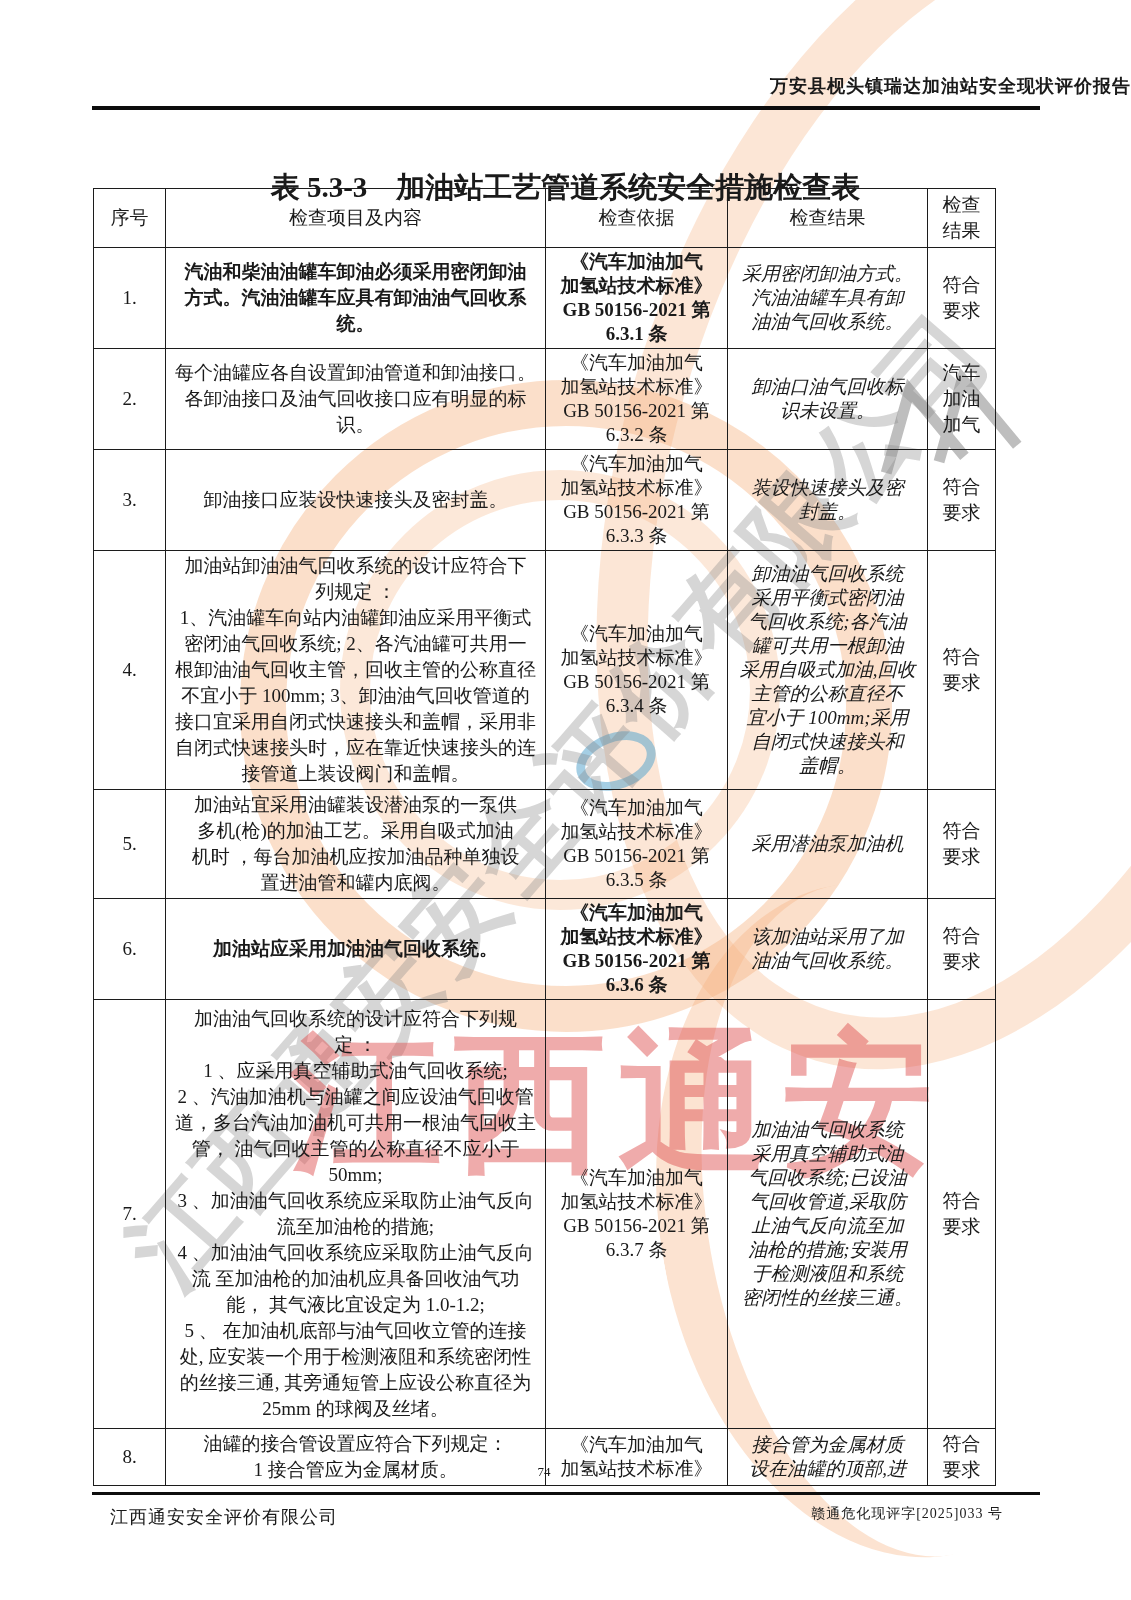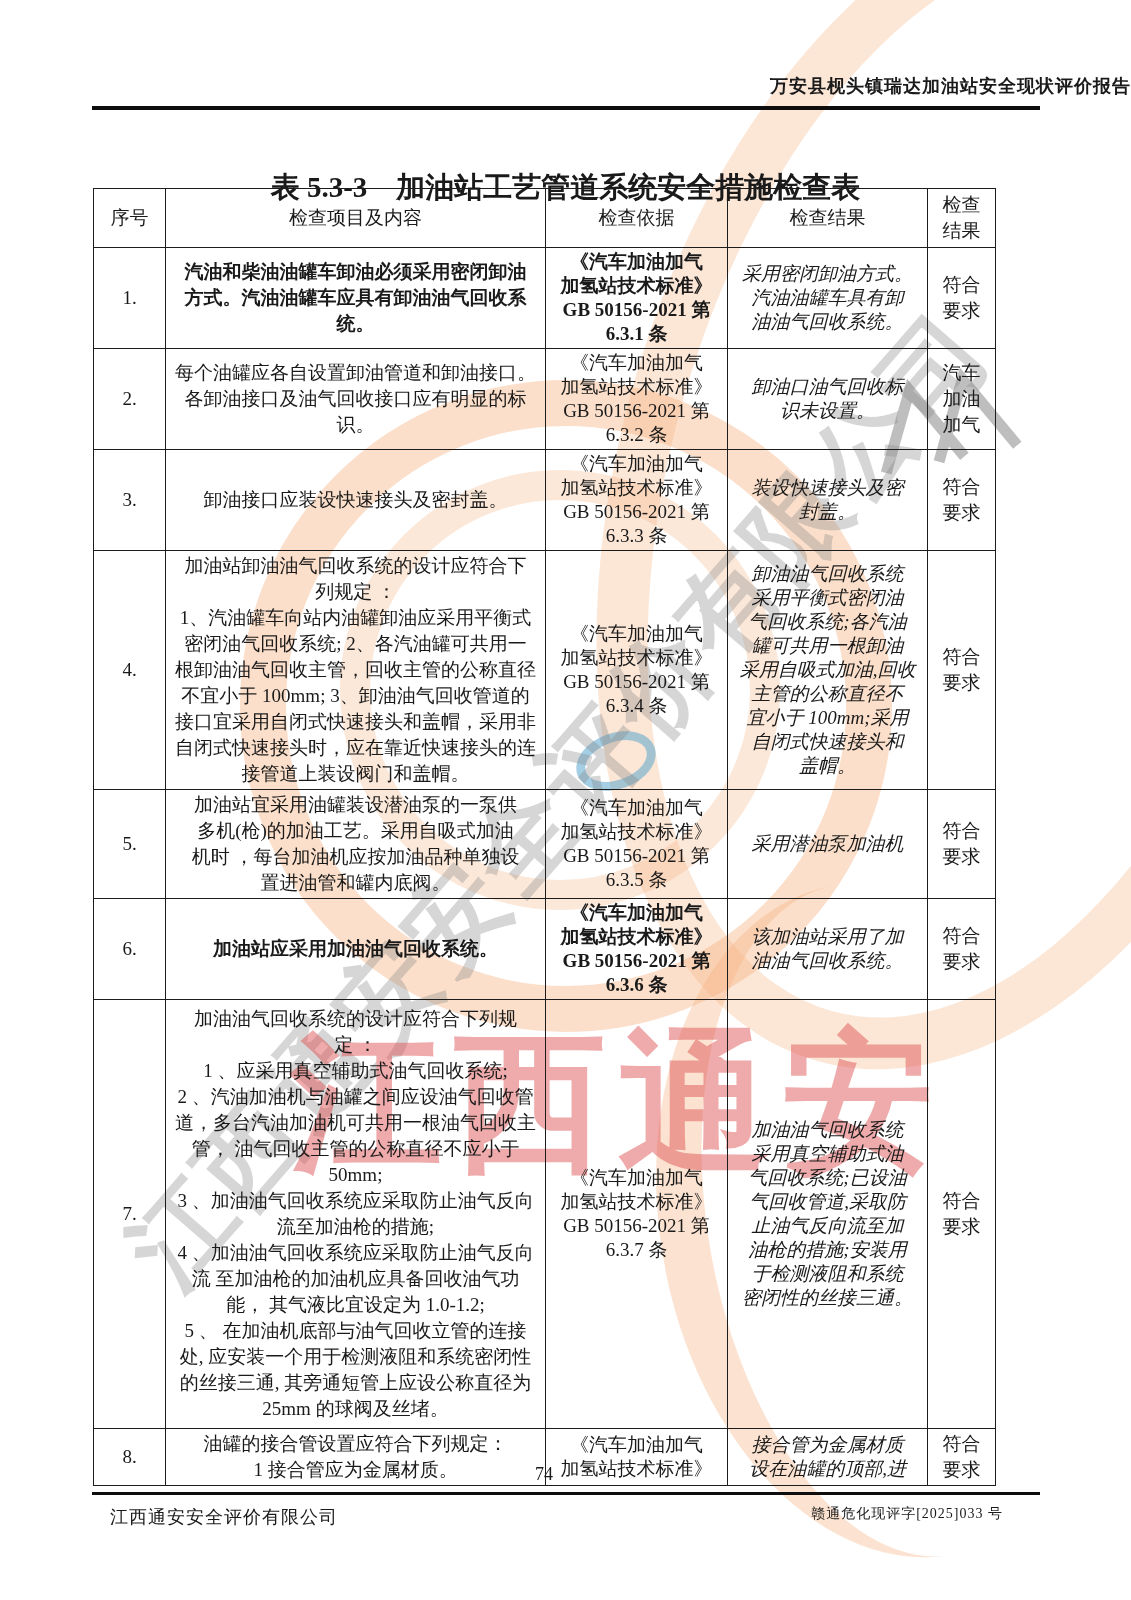--- a/index.html
+++ b/index.html
@@ -60,21 +60,21 @@
   
   .header-title{
     position:absolute;left:0;top:74px;width:100%;
     text-align:right;font-size:18px;font-weight:600;letter-spacing:1px;
   }
   .top-rule{position:absolute;left:92px;top:106px;width:948px;height:4px;background:#0d0d0d;}
   .table-title{
     position:absolute;left:0;top:128px;width:100%;
     text-align:center;font-size:29px;font-weight:bold;white-space:pre;margin-top:40px;
   }
-  .page-number{position:absolute;left:93px;top:1464px;width:902px;text-align:center;font-size:18px;}
+  .page-number{position:absolute;left:93px;top:1464px;width:902px;text-align:center;font-size:13px;}
   .bottom-rule{position:absolute;left:92px;top:1492px;width:948px;height:3px;background:#0d0d0d;}
   .footer-left{position:absolute;left:110px;top:1505px;font-size:18px;letter-spacing:1px;}
   .footer-right{position:absolute;right:128px;top:1505px;font-size:14px;letter-spacing:1px;}
   
   .tbl-wrap{position:absolute;left:93px;top:188px;}
   table{border-collapse:collapse;table-layout:fixed;width:902px;background:transparent;}
   th,td{
     border:1.6px solid #1c1c1c;
     font-size:19px;font-weight:normal;
     text-align:center;vertical-align:middle;

